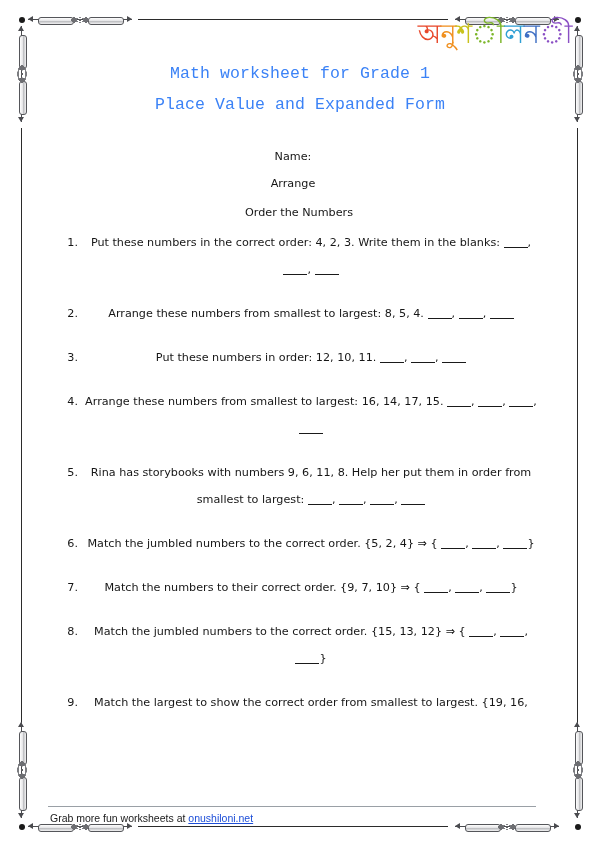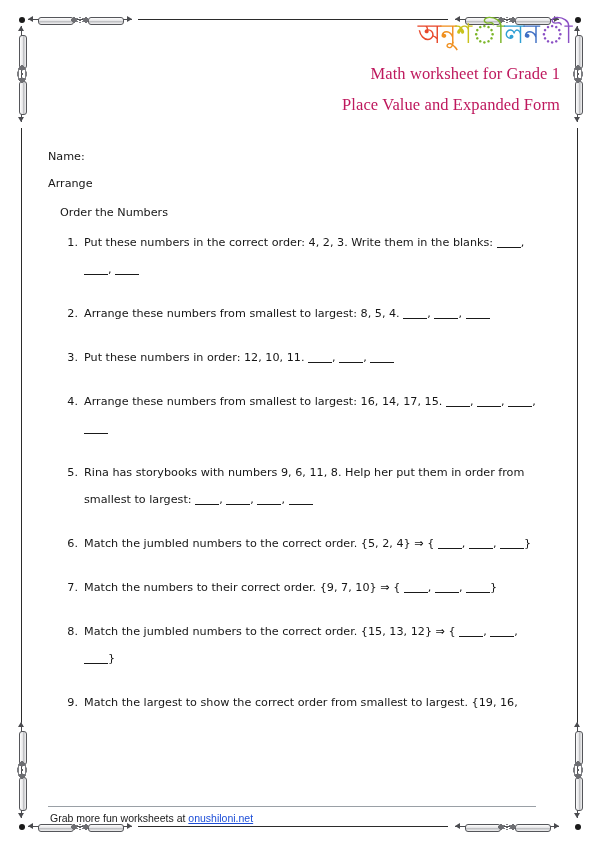--- a/index.html
+++ b/index.html
@@ -128,37 +128,37 @@
 
   
   .title-block {
     position: absolute;
     left: 40px;
     right: 40px;
     top: 58px;
     text-align: center;
   }
   .title-line {
-    font-family: Liberation Serif, serif;
+    font-family: Liberation Mono, monospace;
     font-size: 16.5px;
     line-height: 31px;
-    color: #be185d;
+    color: #3b82f6;
     letter-spacing: 0.1px;
-    text-align: right;
   }
 
   
   .content {
     position: absolute;
     left: 48px;
     top: 146px;
     width: 490px;
     font-size: 11.2px;
     line-height: 27px;
     color: #161616;
+    text-align: center;
   }
   .meta-line { margin: 0 0 6px 0; font-size: 11.2px; line-height: 21px; }
   .section-head { margin: 8px 0 6px 12px; font-size: 11.2px; line-height: 21px; }
 
   ol.questions {
     margin: 0;
     padding: 0;
     list-style: none;
     counter-reset: qn;
   }

